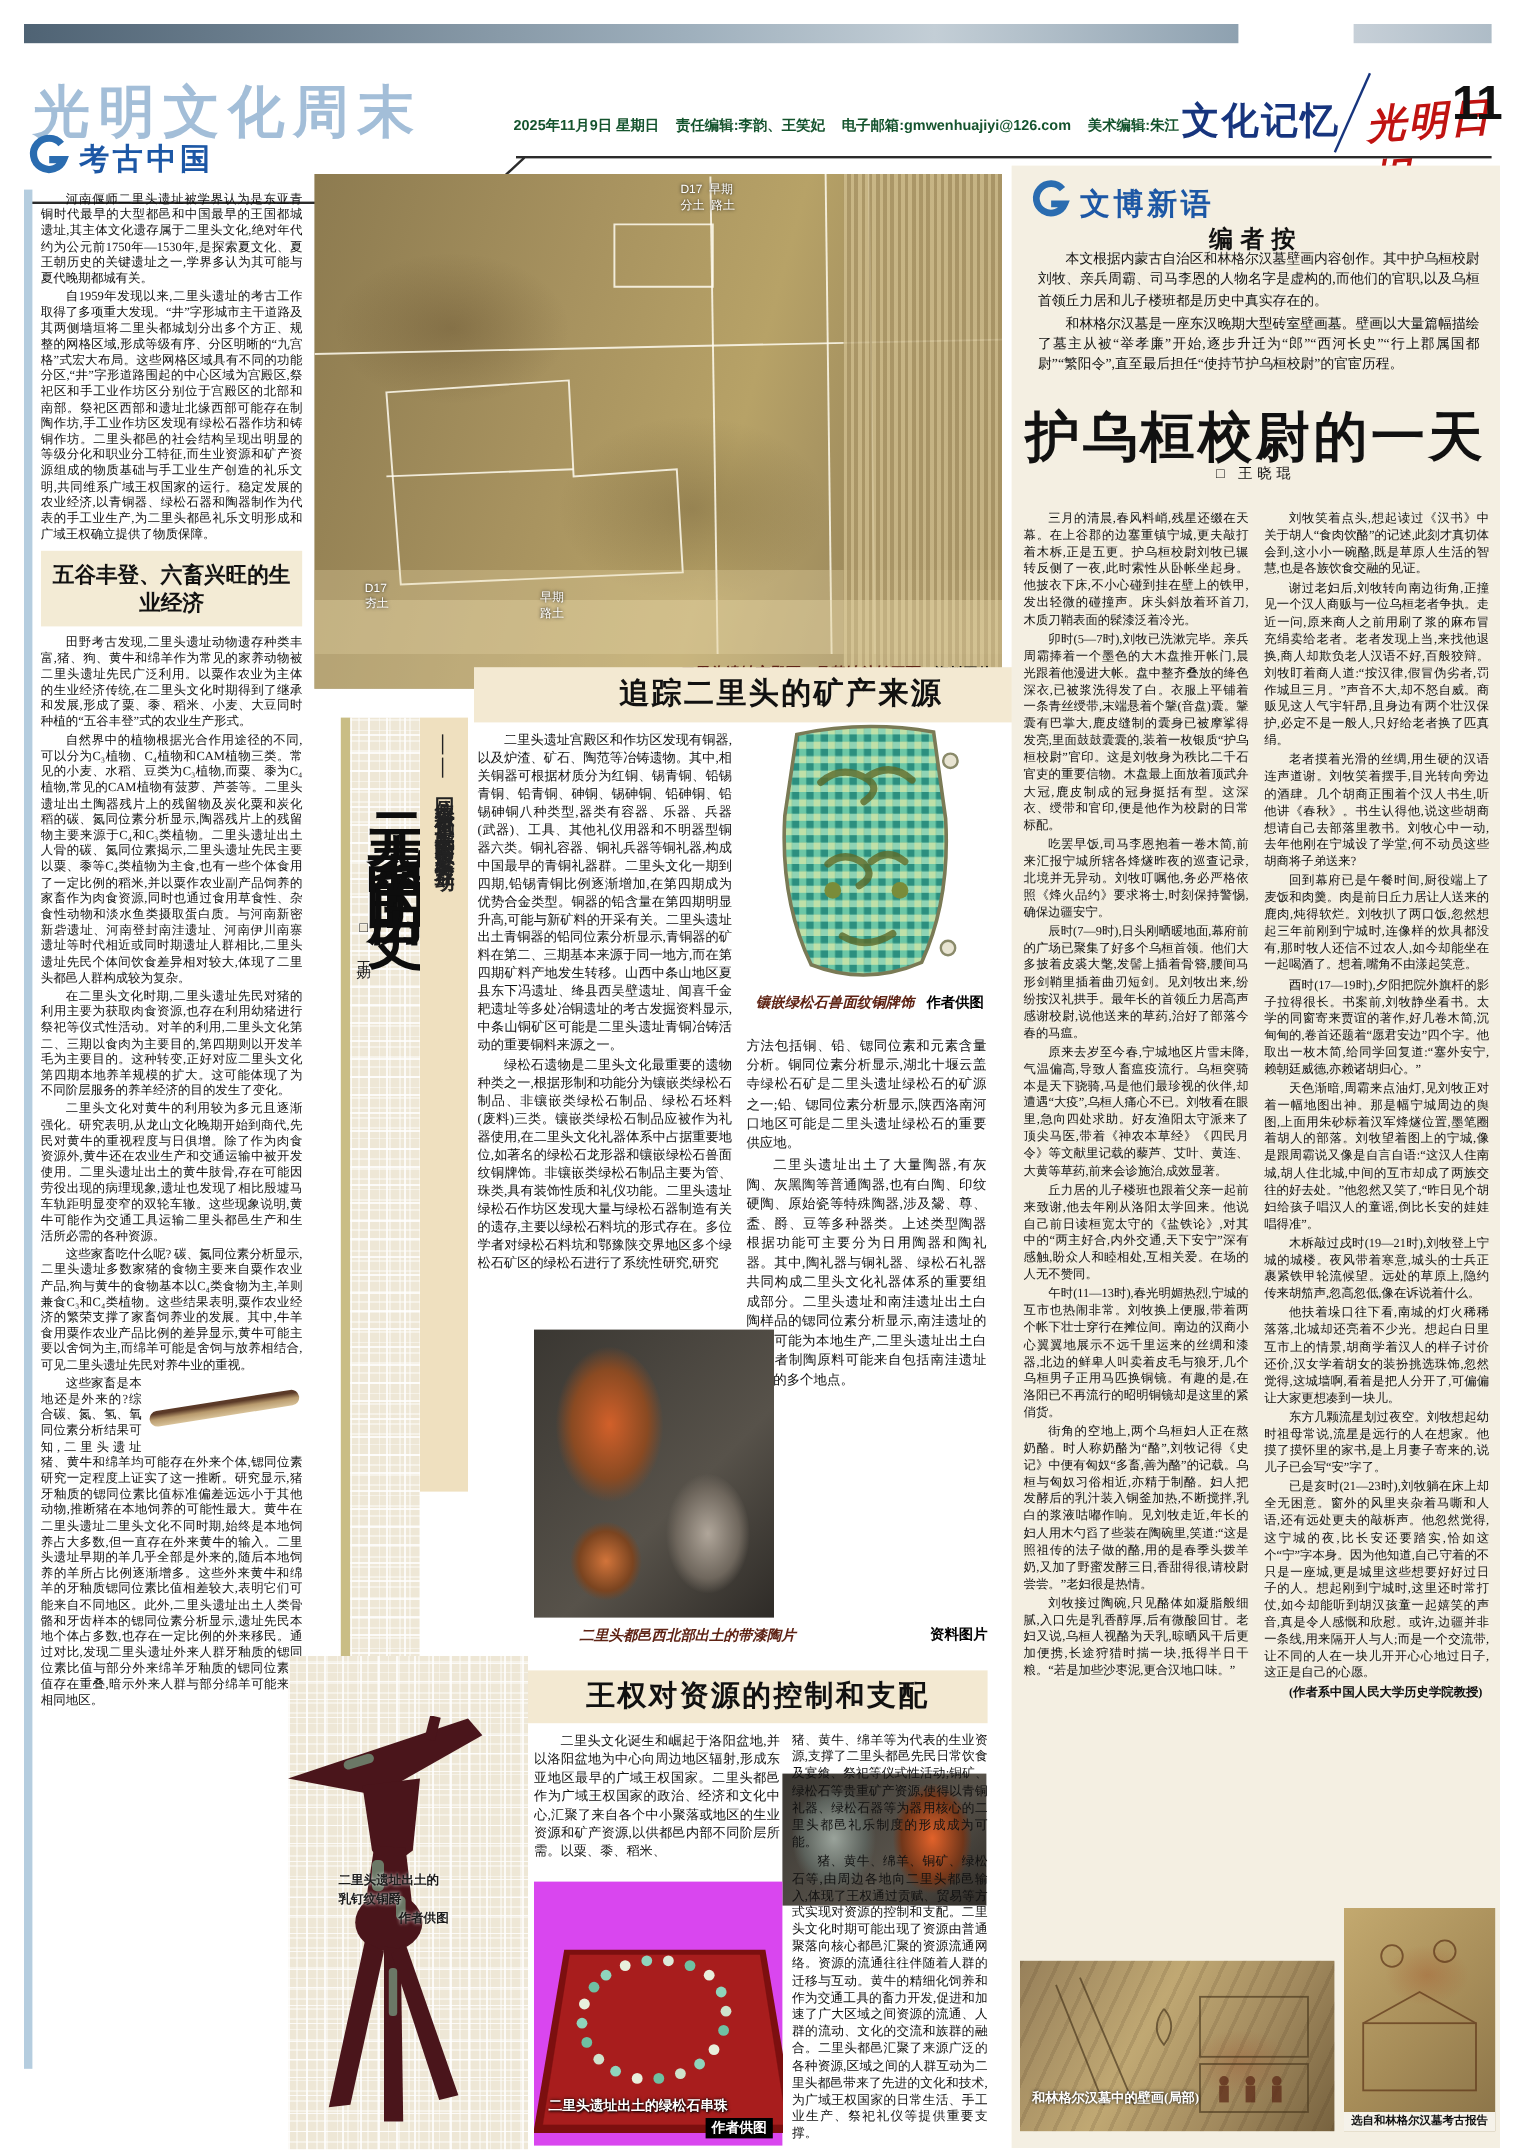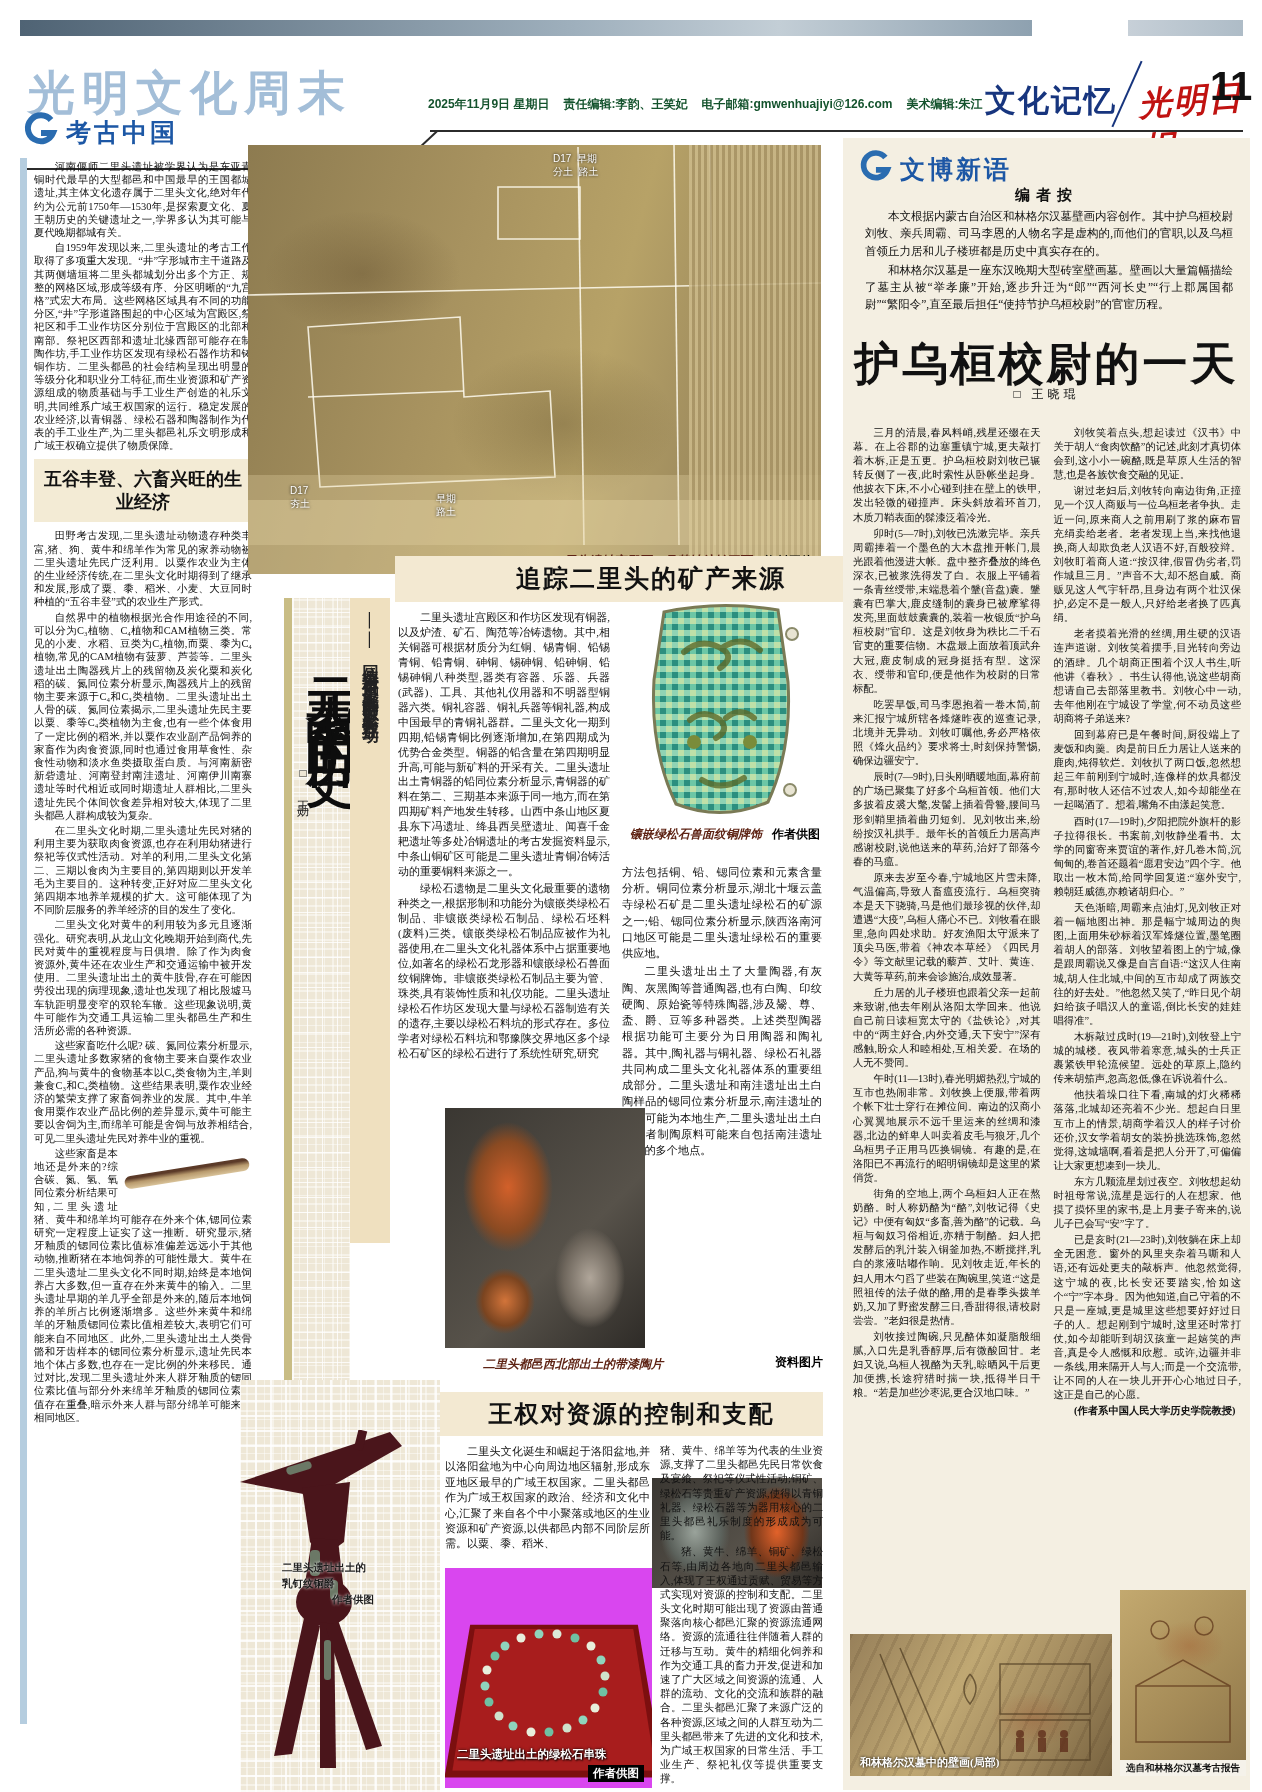--- a/index.html
+++ b/index.html
@@ -76,21 +76,21 @@
   
   .mural{background:
      radial-gradient(60px 40px at 70% 60%, rgba(150,60,30,.25), transparent 70%),
      repeating-linear-gradient(115deg, rgba(60,40,20,.12) 0 3px, transparent 3px 14px),
      linear-gradient(120deg,#97805a,#c0a873 40%,#a28a5e 70%,#77623f);}
   .mural-cap{position:absolute;color:#fff;font-size:11px;font-weight:bold;text-shadow:0 0 3px #000;}
   .mural-strip{position:absolute;left:0;right:0;bottom:0;background:#f5f2ea;color:#111;font-size:9.5px;
      text-align:center;line-height:16px;font-weight:bold;}
   
   #right-panel{background:#f4efe2;}
-  .note-head{text-align:center;font-weight:bold;font-size:15px;letter-spacing:6px;}
+  .note-head{text-align:center;font-weight:bold;font-size:20px;letter-spacing:6px;}
   #note-body{font-size:11.5px;line-height:1.5;}
   #right-title{text-align:center;font-size:45px;font-weight:bold;letter-spacing:3px;}
   #right-author{text-align:center;font-size:12px;letter-spacing:4px;}
   #right-body{column-count:2;column-gap:13px;font-size:10.3px;line-height:1.37;overflow:hidden;text-align:justify;}
 </style>
 </head>
 <body>
 
 <div id="page">
 
@@ -134,21 +134,21 @@
         <p>自然界中的植物根据光合作用途径的不同,可以分为C₃植物、C₄植物和CAM植物三类。常见的小麦、水稻、豆类为C₃植物,而粟、黍为C₄植物,常见的CAM植物有菠萝、芦荟等。二里头遗址出土陶器残片上的残留物及炭化粟和炭化稻的碳、氮同位素分析显示,陶器残片上的残留物主要来源于C₄和C₃类植物。二里头遗址出土人骨的碳、氮同位素揭示,二里头遗址先民主要以粟、黍等C₄类植物为主食,也有一些个体食用了一定比例的稻米,并以粟作农业副产品饲养的家畜作为肉食资源,同时也通过食用草食性、杂食性动物和淡水鱼类摄取蛋白质。与河南新密新砦遗址、河南登封南洼遗址、河南伊川南寨遗址等时代相近或同时期遗址人群相比,二里头遗址先民个体间饮食差异相对较大,体现了二里头都邑人群构成较为复杂。</p>
         <p>在二里头文化时期,二里头遗址先民对猪的利用主要为获取肉食资源,也存在利用幼猪进行祭祀等仪式性活动。对羊的利用,二里头文化第二、三期以食肉为主要目的,第四期则以开发羊毛为主要目的。这种转变,正好对应二里头文化第四期本地养羊规模的扩大。这可能体现了为不同阶层服务的养羊经济的目的发生了变化。</p>
         <p>二里头文化对黄牛的利用较为多元且逐渐强化。研究表明,从龙山文化晚期开始到商代,先民对黄牛的重视程度与日俱增。除了作为肉食资源外,黄牛还在农业生产和交通运输中被开发使用。二里头遗址出土的黄牛肢骨,存在可能因劳役出现的病理现象,遗址也发现了相比殷墟马车轨距明显变窄的双轮车辙。这些现象说明,黄牛可能作为交通工具运输二里头都邑生产和生活所必需的各种资源。</p>
         <p>这些家畜吃什么呢? 碳、氮同位素分析显示,二里头遗址多数家猪的食物主要来自粟作农业产品,狗与黄牛的食物基本以C₄类食物为主,羊则兼食C₃和C₄类植物。这些结果表明,粟作农业经济的繁荣支撑了家畜饲养业的发展。其中,牛羊食用粟作农业产品比例的差异显示,黄牛可能主要以舍饲为主,而绵羊可能是舍饲与放养相结合,可见二里头遗址先民对养牛业的重视。</p>
       </div>
     <p><span class="bone-float">
           <span class="bone"></span>
         </span><span>这些家畜是本地还是外来的?综合碳、氮、氢、氧同位素分析结果可知,二里头遗址猪、黄牛和绵羊均可能存在外来个体,锶同位素研究一定程度上证实了这一推断。研究显示,猪牙釉质的锶同位素比值标准偏差远远小于其他动物,推断猪在本地饲养的可能性最大。黄牛在二里头遗址二里头文化不同时期,始终是本地饲养占大多数,但一直存在外来黄牛的输入。二里头遗址早期的羊几乎全部是外来的,随后本地饲养的羊所占比例逐渐增多。这些外来黄牛和绵羊的牙釉质锶同位素比值相差较大,表明它们可能来自不同地区。此外,二里头遗址出土人类骨骼和牙齿样本的锶同位素分析显示,遗址先民本地个体占多数,也存在一定比例的外来移民。通过对比,发现二里头遗址外来人群牙釉质的锶同位素比值与部分外来绵羊牙釉质的锶同位素比值存在重叠,暗示外来人群与部分绵羊可能来自相同地区。</span></p>
   </div>
 
-  <div id="aerial" class="abs" style="left:248px;top:145px;width:573px;height:429px;">
+  <div id="aerial" class="abs" style="left:262px;top:145px;width:573px;height:429px;">
     <svg width="573" height="400" style="position:absolute;left:0;top:0;">
       <g fill="none" stroke="rgba(255,252,240,.85)" stroke-width="1.6">
         <path d="M0,150 L573,138"></path>
         <path d="M60,182 L212,172 L216,252 L302,246 L307,332 L72,342 Z"></path>
         <path d="M250,42 h82 v52 h-82 Z"></path>
         <path d="M330,2 L336,400"></path>
         <path d="M426,0 L431,400"></path>
         <path d="M462,0 L467,400"></path>
         <path d="M60,252 L216,246"></path>
       </g>
@@ -346,21 +346,21 @@
         </g>
         <g fill="#5c2a18" opacity="0.75">
           <circle cx="170" cy="100" r="4"></circle>
             <circle cx="192" cy="100" r="4"></circle>
             <circle cx="214" cy="100" r="4"></circle>
           <rect x="166" y="104" width="8" height="14"></rect>
             <rect x="188" y="104" width="8" height="14"></rect>
             <rect x="210" y="104" width="8" height="14"></rect>
         </g>
       </svg>
-      <div class="mural-cap" style="left:10px;bottom:6px;">和林格尔汉墓中的壁画(局部)</div>
+      <div class="mural-cap" style="left:10px;bottom:20px;">和林格尔汉墓中的壁画(局部)</div>
     </div>
     <div class="mural abs" style="left:277px;top:1452px;width:126px;height:186px;background:
         radial-gradient(50px 36px at 55% 30%, rgba(160,70,30,.3), transparent 70%),
         linear-gradient(135deg,#c3a96f,#a68c58 55%,#8a7348);">
       <svg width="126" height="170" style="position:absolute;">
         <g stroke="#5c3418" stroke-width="1.5" fill="none" opacity="0.7">
           <rect x="16" y="96" width="94" height="56"></rect>
             <path d="M16,96 L63,70 L110,96"></path>
           <circle cx="40" cy="40" r="9"></circle>
             <circle cx="84" cy="36" r="9"></circle>

